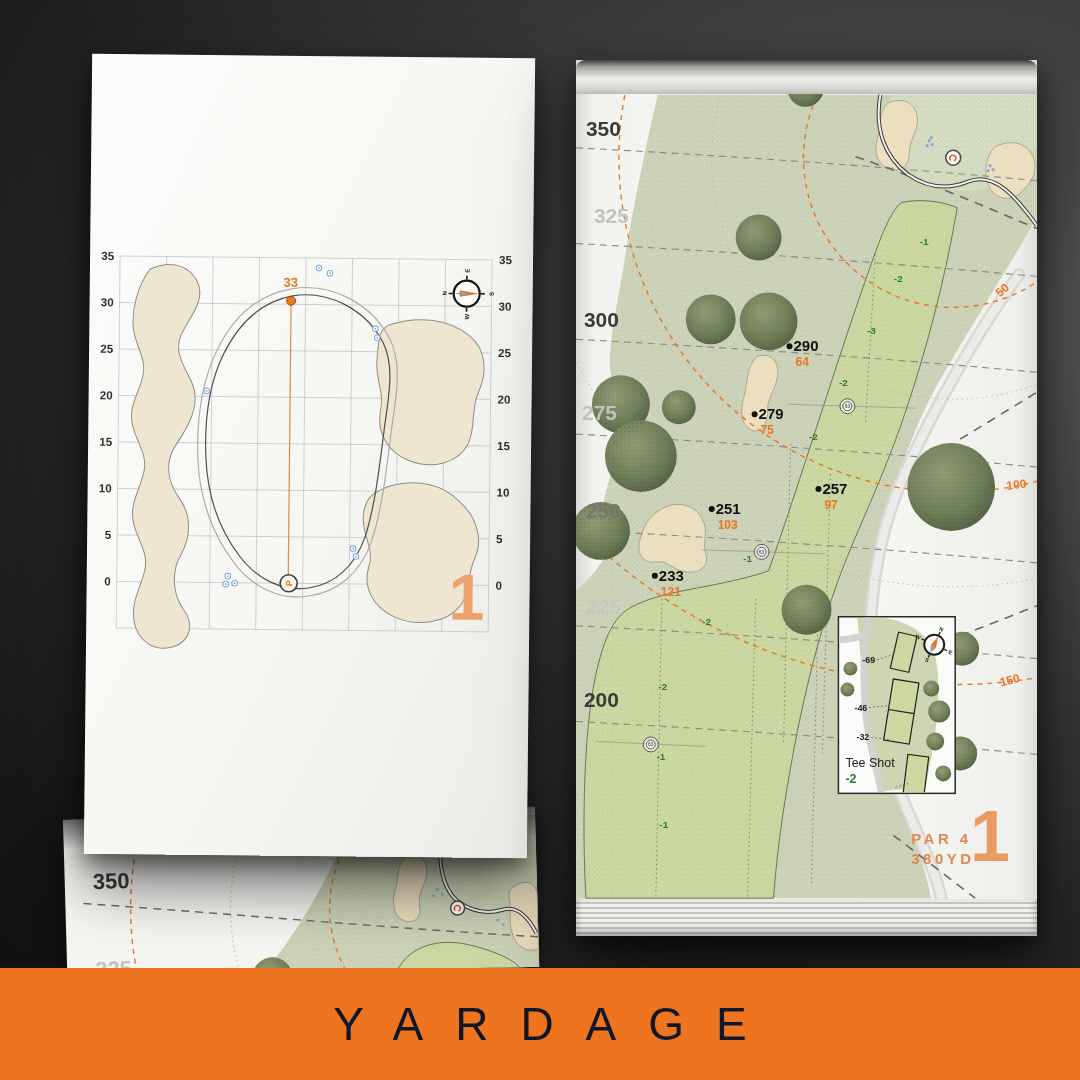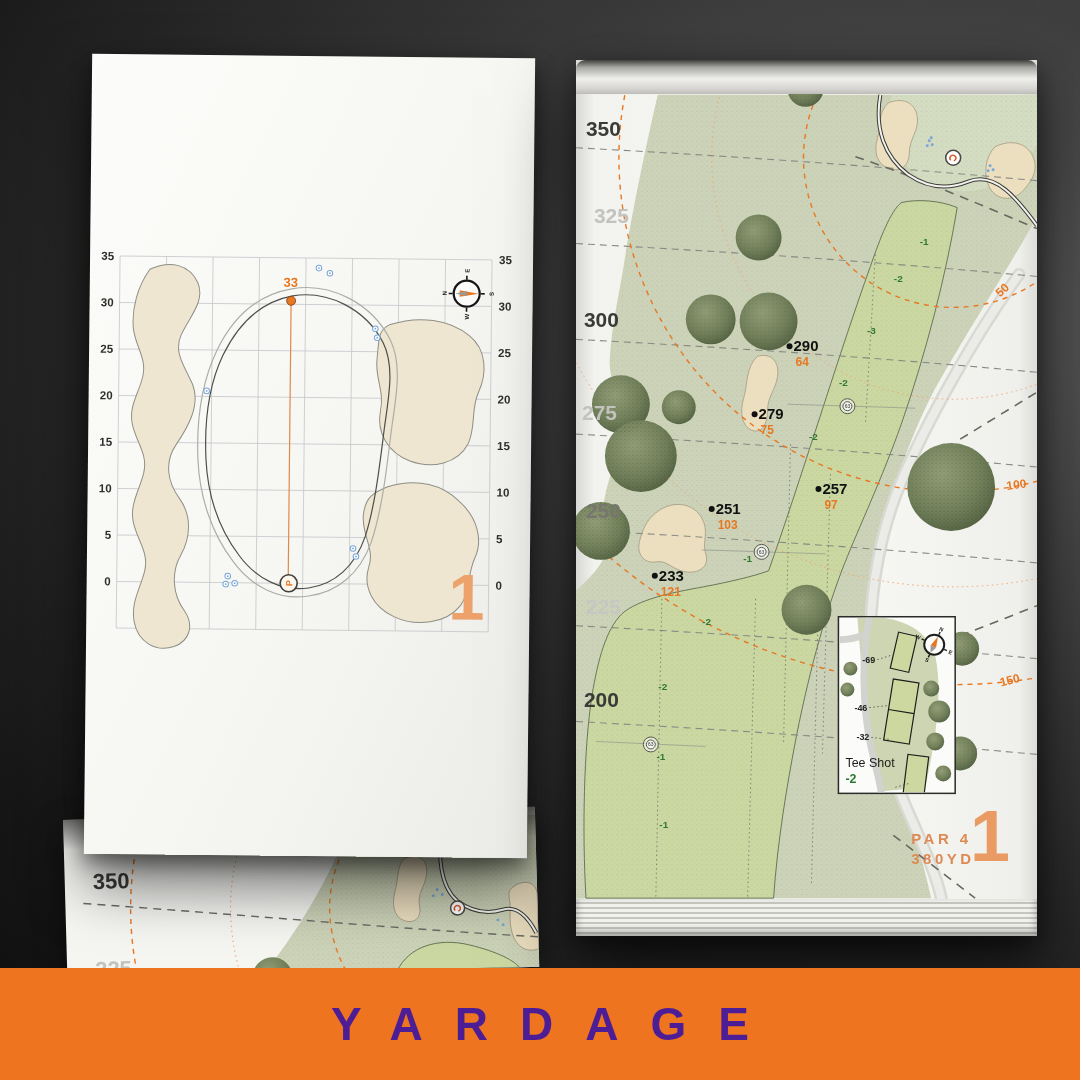--- a/index.html
+++ b/index.html
@@ -18,21 +18,21 @@
   .right-page{left:576px;top:60px;width:461px;height:876px;z-index:2;
     background:linear-gradient(90deg,#d8d8d4 0%,#f2f2ee 4%,#f8f8f5 55%,#efefeb 96%,#dcdcd8 100%);
     box-shadow:0 35px 70px rgba(0,0,0,.6),0 10px 25px rgba(0,0,0,.5);}
   .right-roll{height:34px;border-radius:9px 9px 0 0;
     background:linear-gradient(180deg,#3f3f3d 0%,#a8a8a4 22%,#efefec 55%,#d5d4d0 85%,#bdbcb8 100%);}
   .right-stack{position:absolute;left:0;bottom:0;width:100%;height:37px;
     background:repeating-linear-gradient(180deg,#f1f1ed 0 3.5px,#c6c6c1 3.5px 5px);
     box-shadow:inset 0 -4px 8px rgba(0,0,0,.35);}
   .banner{position:absolute;left:0;top:968px;width:1080px;height:112px;background:#ee7420;z-index:10;
     display:flex;align-items:center;justify-content:center;}
-  .banner span{color:#4c1d95;font-size:46px;font-weight:bold;letter-spacing:32px;text-indent:32px;}
+  .banner span{color:#0f172a;font-size:46px;font-weight:normal;letter-spacing:32px;text-indent:32px;}
   svg{display:block;}
   text{font-family:"Liberation Sans",sans-serif;}
 </style>
 </head>
 <body>
 
 <svg width="0" height="0" style="position:absolute" aria-hidden="true">
   <defs>
     <pattern id="stip" width="5" height="5" patternUnits="userSpaceOnUse">
       <circle cx="1.2" cy="1.4" r="0.55" fill="rgba(60,70,40,0.15)"></circle>

